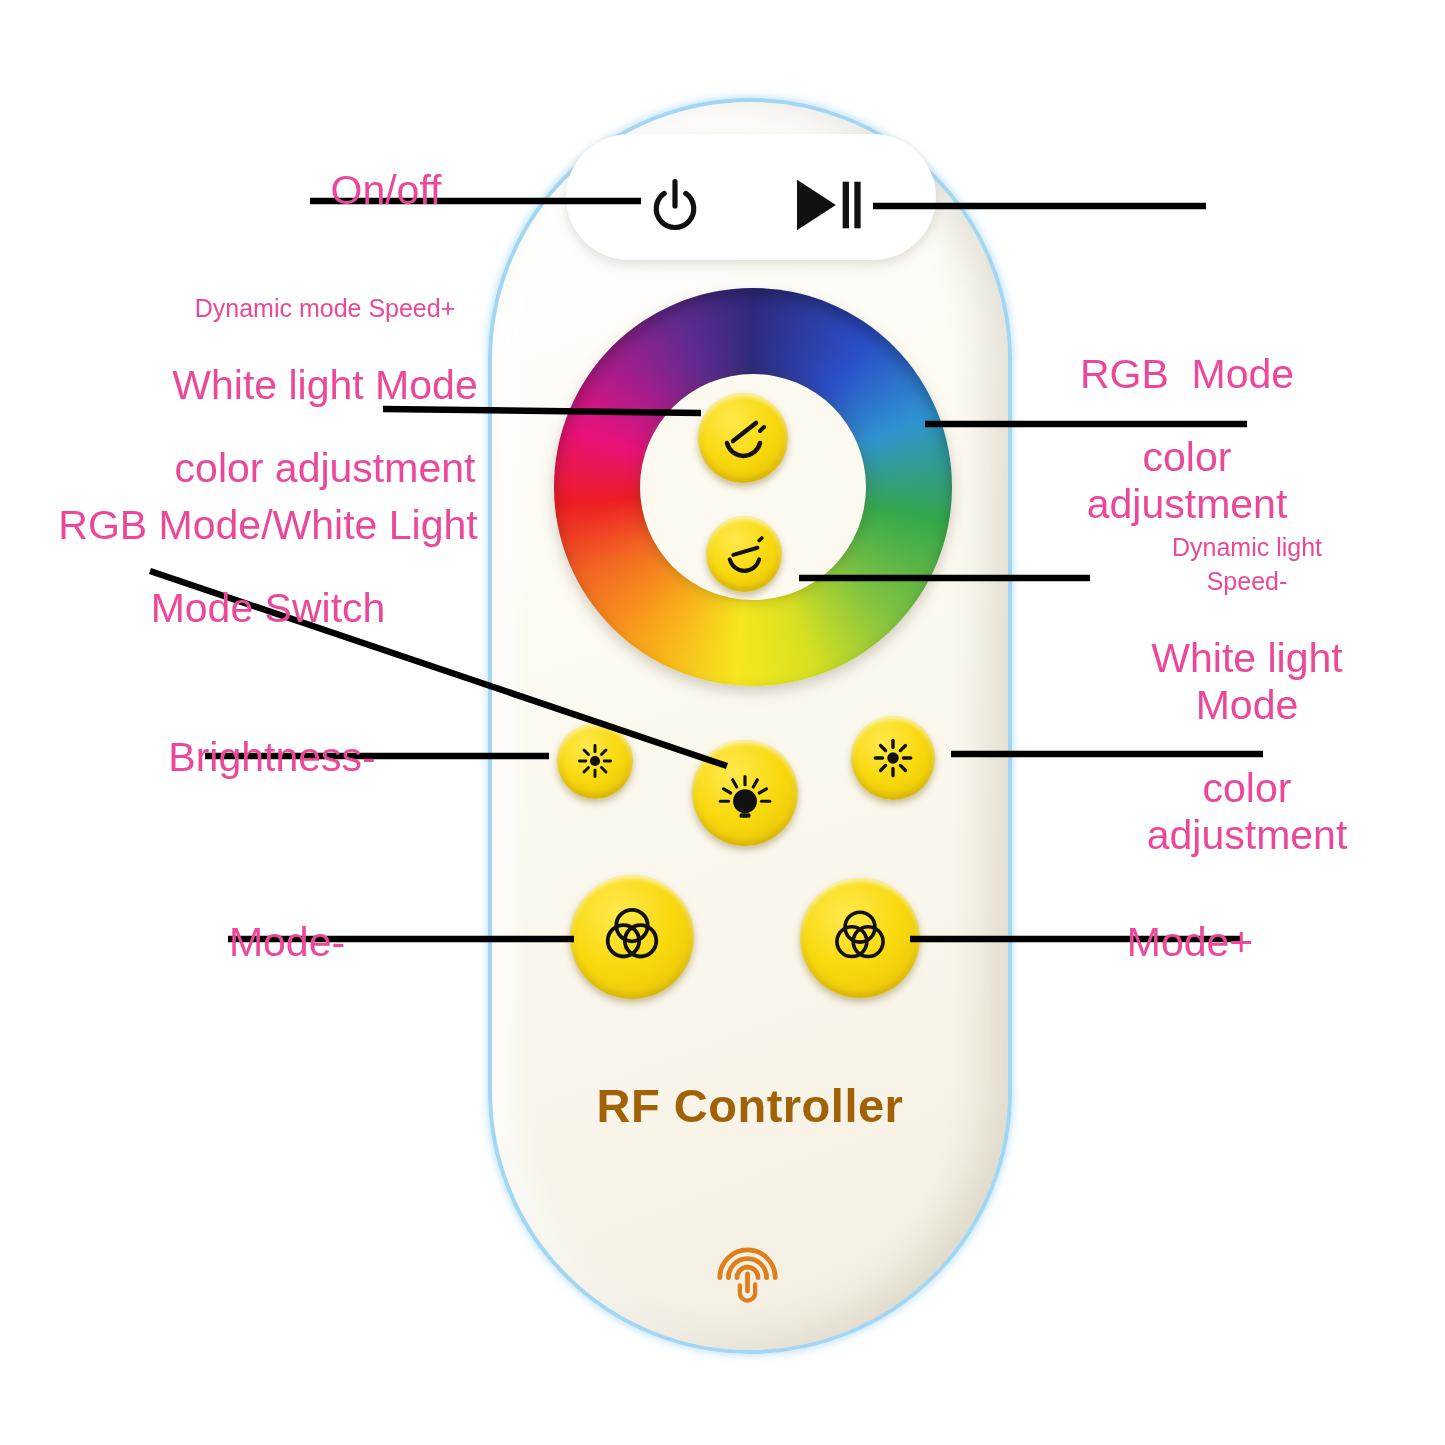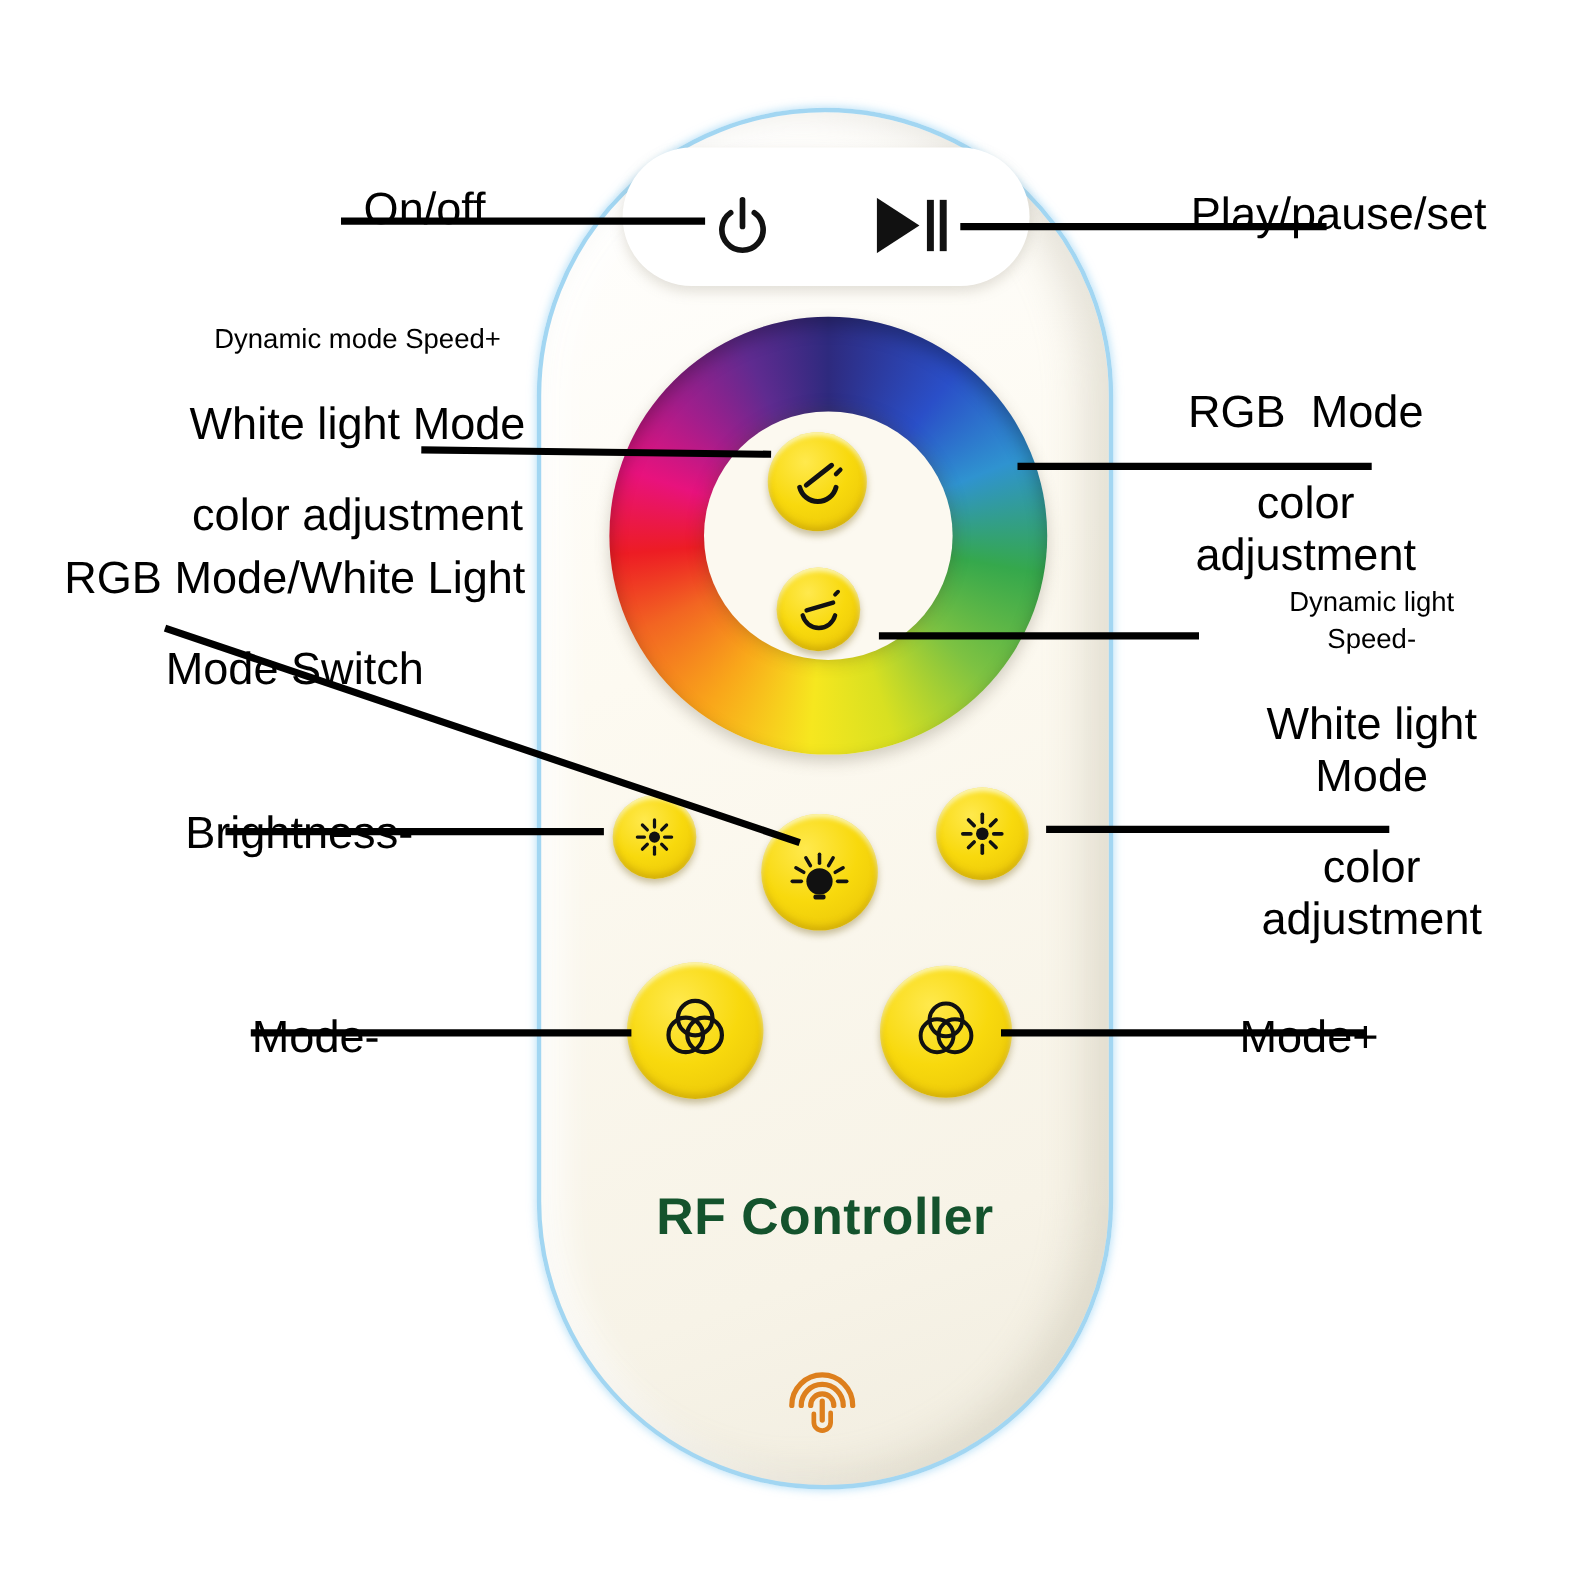--- a/index.html
+++ b/index.html
@@ -2,21 +2,21 @@
 <html><head>
 <meta charset="utf-8">
 <style>
   * { margin:0; padding:0; box-sizing:border-box; }
   html,body { background:#ffffff; }
   body { font-family:"Liberation Sans", sans-serif; }
   .canvas { position:relative; width:1445px; height:1445px; background:#ffffff; overflow:hidden; }
 
   
   .label { position:absolute; transform:translateX(-50%); text-align:center;
-           color:#000000; white-space:pre-wrap; z-index:6; }
+           color:#ec4899; white-space:pre-wrap; z-index:6; }
   .label .big   { font-size:41px; line-height:1.15; font-weight:400; }
   .label .small { font-size:25px; line-height:1.35; font-weight:400; }
 
   
   .remote { position:absolute; left:488px; top:98px; width:524px; height:1256px;
             border-radius:262px;
             background:linear-gradient(160deg,#ffffff 0%,#fdfaf1 38%,#f7f3e7 80%,#f0ecdf 100%);
             border:4px solid #a2d6f2;
             box-shadow:0 0 8px 1px rgba(130,200,240,.55),
                        inset -22px -4px 38px rgba(178,170,150,.32),
@@ -39,21 +39,21 @@
                background:#fcf9f0; box-shadow:0 0 16px rgba(70,55,20,.3); z-index:3; }
 
   .btn { position:absolute; border-radius:50%;
          background:radial-gradient(circle at 38% 30%, #ffe94d 0%, #f8d90d 48%, #e6c107 100%);
          box-shadow:0 4px 7px rgba(120,100,20,.38),
                     inset 0 -4px 7px rgba(160,120,0,.35),
                     inset 0 3px 5px rgba(255,255,220,.85);
          display:flex; align-items:center; justify-content:center; z-index:4; }
 
   .brand { position:absolute; left:488px; top:1078px; width:524px; text-align:center;
-           font-size:47px; font-weight:bold; letter-spacing:.5px; color:#14532d; z-index:4; }
+           font-size:47px; font-weight:bold; letter-spacing:.5px; color:#a16207; z-index:4; }
 
   .lines-overlay { position:absolute; left:0; top:0; width:1445px; height:1445px;
                    z-index:5; pointer-events:none; }
   .icon-svg { display:block; }
   .abs { position:absolute; z-index:4; }
 </style>
 </head>
 <body>
 
 <div class="canvas">
@@ -186,23 +186,20 @@
       <line x1="951" y1="754" x2="1263" y2="754"></line>
       <line x1="228" y1="939" x2="574" y2="939"></line>
       <line x1="910" y1="939" x2="1242" y2="939"></line>
     </g>
   </svg>
 
   <div class="label" style="left:386px; top:131px;">
     <div class="big">On/off</div>
   </div>
 
-  <div class="label" style="left:1217px; top:135px;">
-    <div class="big">Play/pause/set</div>
-  </div>
 
   <div class="label" style="left:325px; top:256px;">
     <div class="small">Dynamic mode Speed+</div>
     <div class="big">White light Mode</div>
     <div class="big">color adjustment</div>
   </div>
 
   <div class="label" style="left:1187px; top:315px;">
     <div class="big">RGB  Mode</div>
     <div class="big">color adjustment</div>

